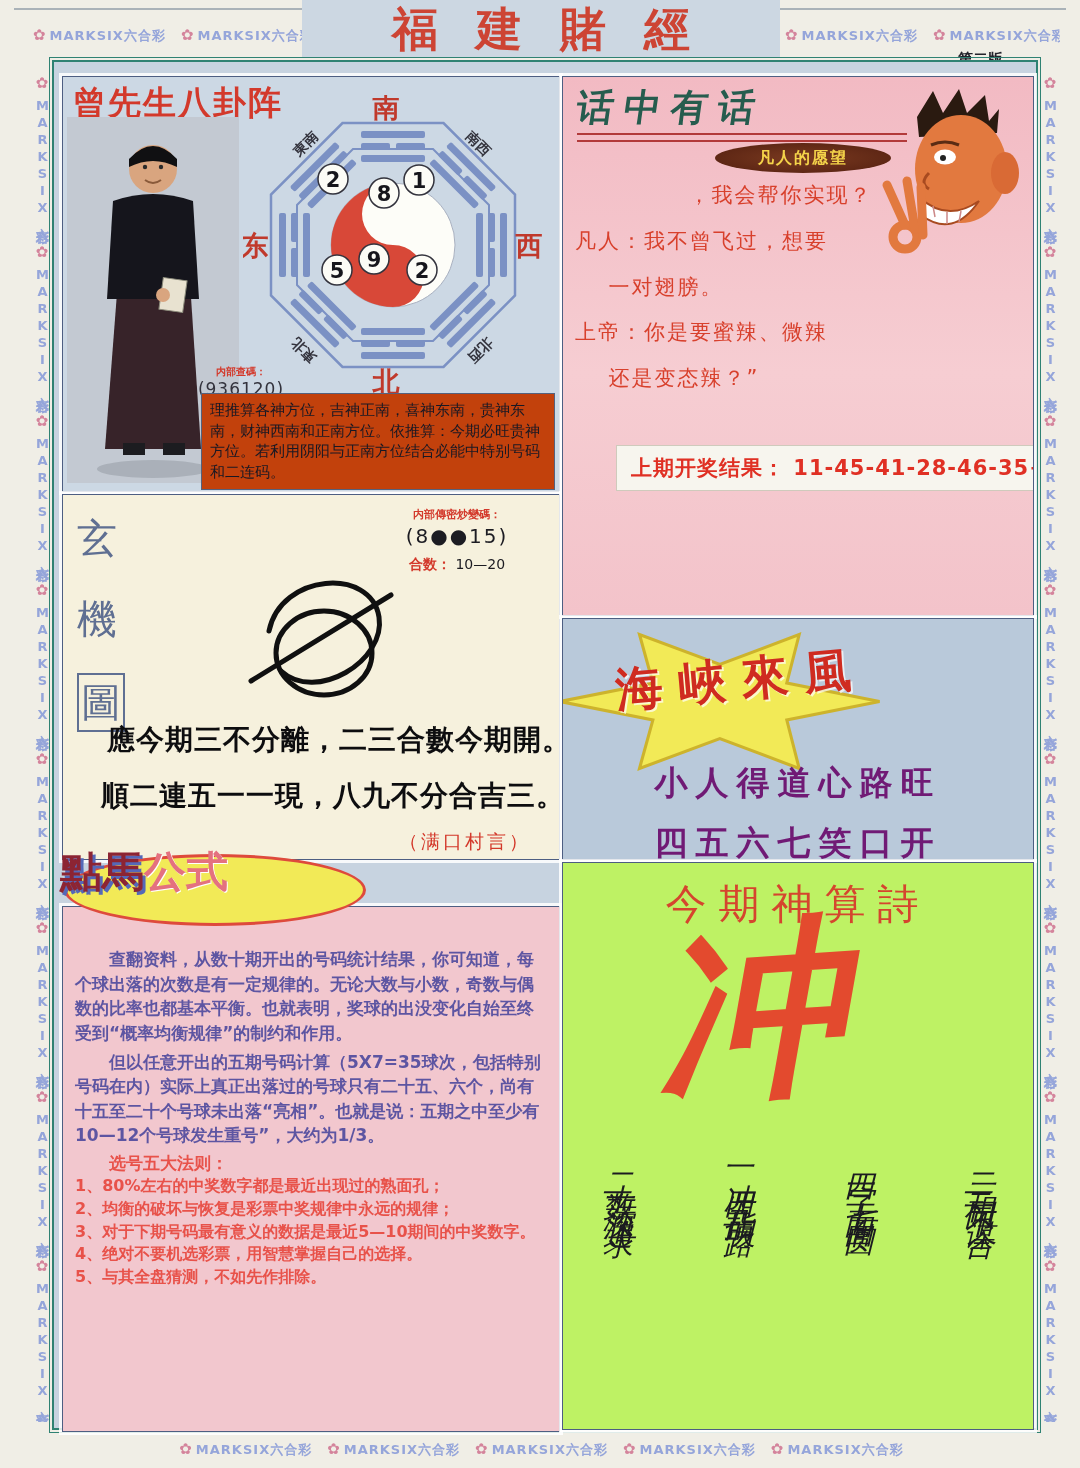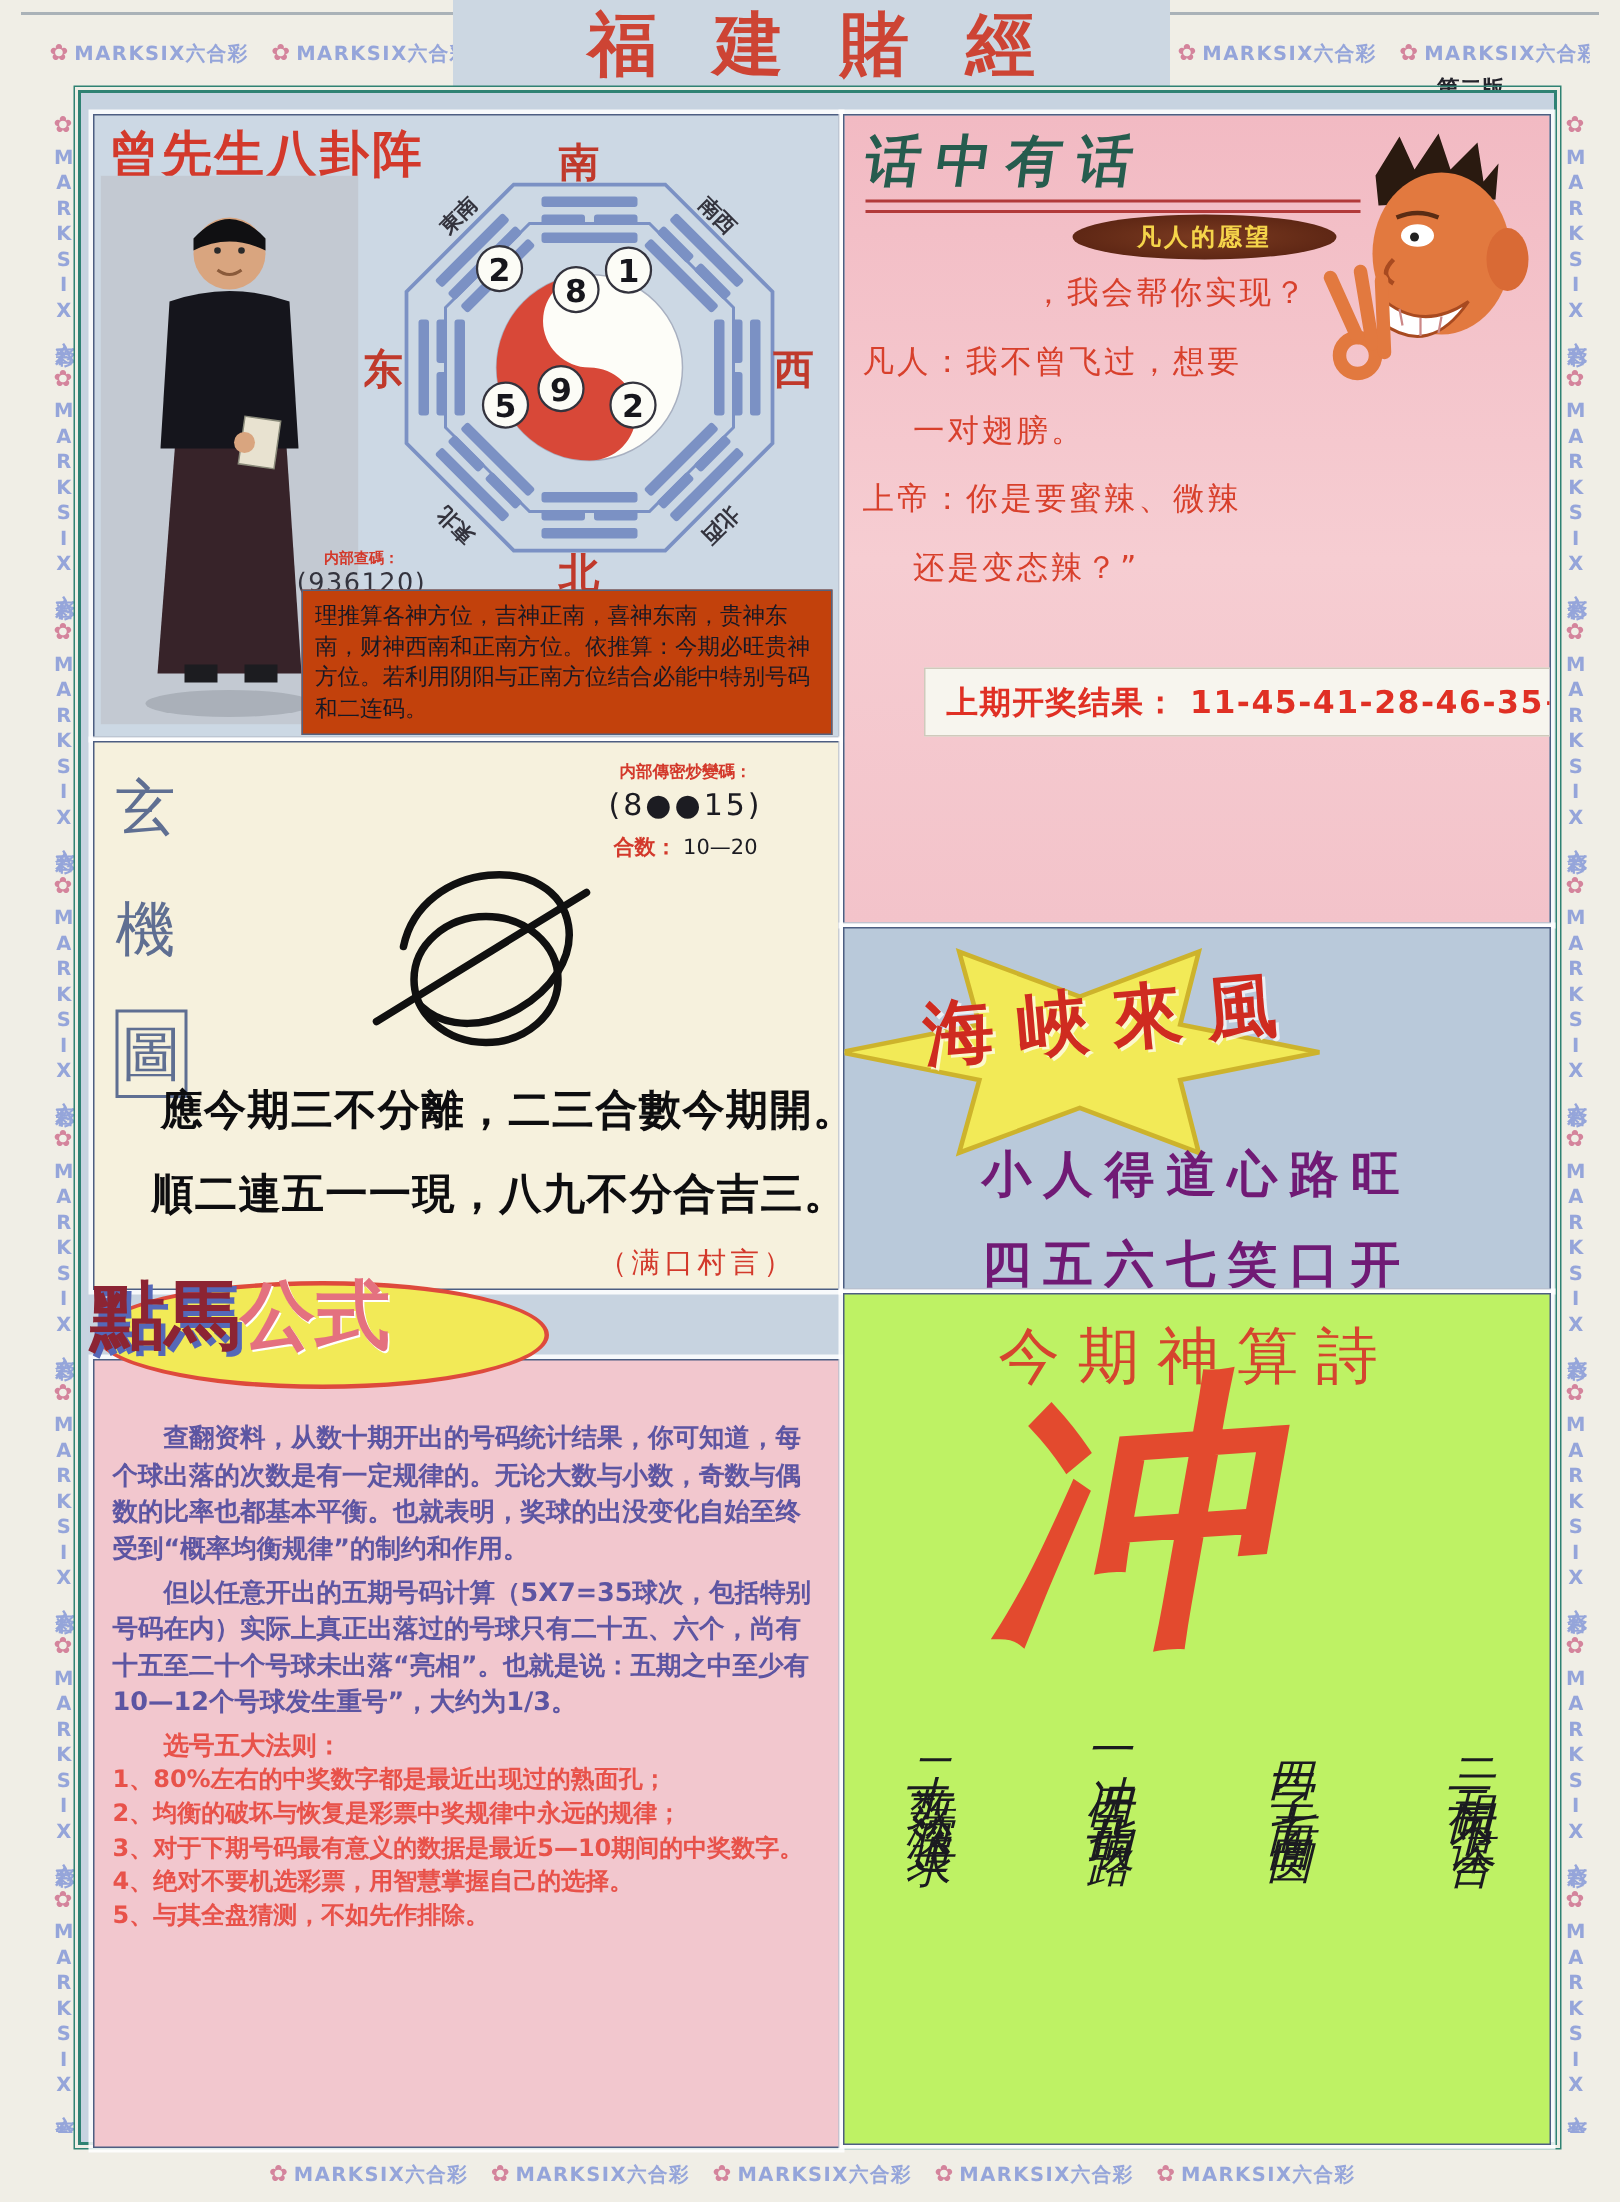--- a/index.html
+++ b/index.html
@@ -62,21 +62,21 @@
   .xj-line{position:absolute;font-size:28px;font-weight:900;color:#0d0d0f;letter-spacing:1px;
            white-space:nowrap;}
   .xj-line1{left:44px;top:226px;}
   .xj-line2{left:38px;top:282px;}
   .xj-sign{position:absolute;right:28px;top:334px;font-size:19px;color:#d3392b;letter-spacing:3px;}
 
   
   .dianma-ellipse{position:absolute;left:10px;top:792px;width:296px;height:66px;background:#f2ea57;
                   border:3px solid #de4a3c;border-radius:50%;z-index:3;}
   .dianma-title{position:absolute;left:6px;top:782px;z-index:4;font-family:"DejaVu Serif",serif;
-                font-size:50px;font-weight:bold;white-space:nowrap;}
+                font-size:42px;font-weight:bold;white-space:nowrap;}
   .dianma-title .p1{color:#8c2433;text-shadow:3px 3px 0 #5568b8;}
   .dianma-title .p2{color:#e4717f;text-shadow:1px 1px 0 #fff;}
   .pink-box{left:8px;top:844px;width:496px;height:524px;background:#f2c7ce;}
   .pink-inner{position:absolute;left:12px;right:10px;top:40px;}
   .pink-inner p{margin:0 0 4px 0;font-size:17px;font-weight:bold;color:#5d55a2;line-height:1.45;
                 text-indent:2em;}
   .rules-title{font-size:17px;font-weight:bold;color:#e8524a;margin-left:2em;}
   .rule{font-size:16px;font-weight:bold;color:#e8524a;line-height:1.42;padding-left:2.1em;
         text-indent:-2.1em;}
 

